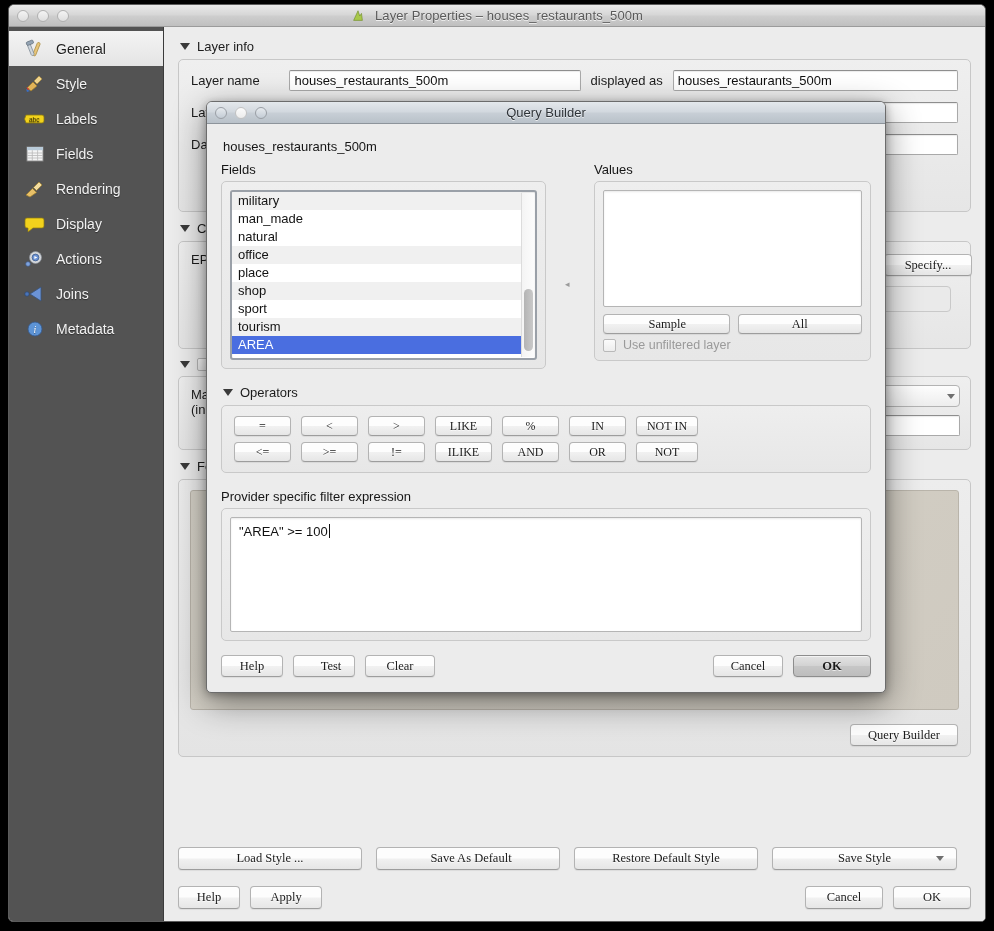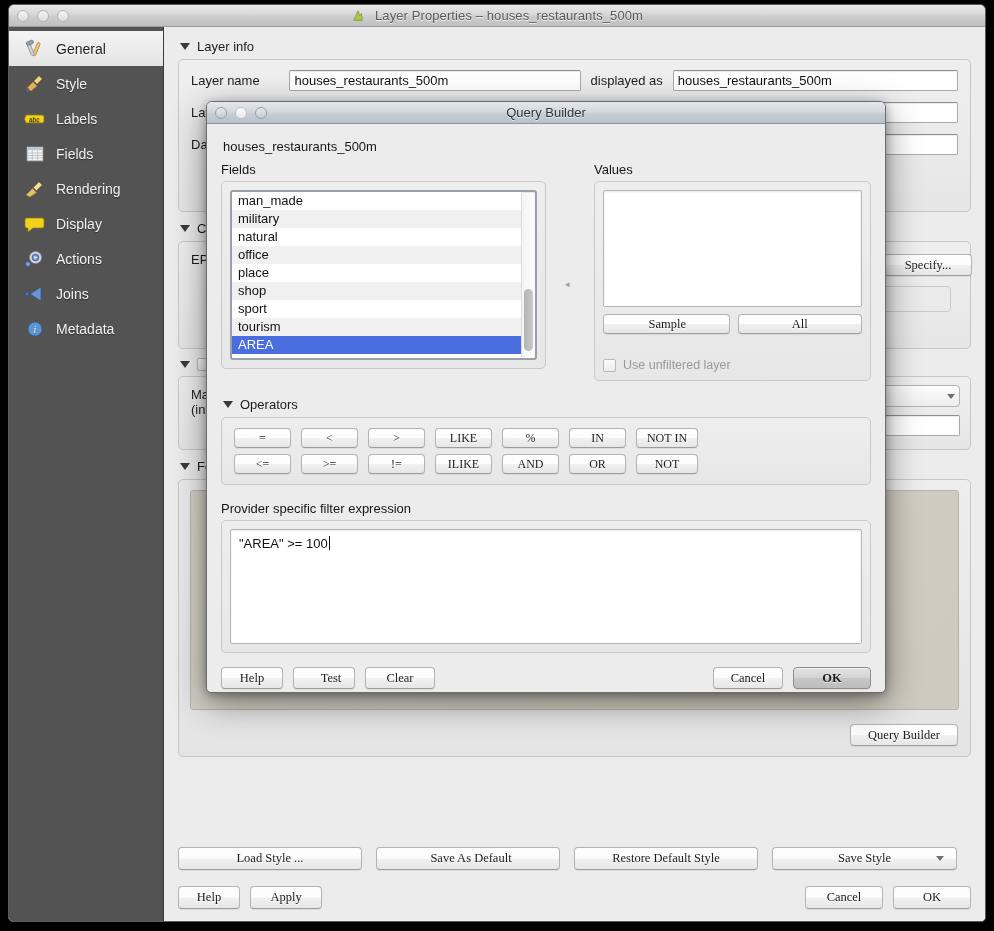--- a/index.html
+++ b/index.html
@@ -209,21 +209,21 @@
     border-radius: 5px;
     background: linear-gradient(to right,#b4b4b4,#c9c9c9);
   }
 
   .valuebox {
     background: #fff; border: 1px solid #b5b5b5;
     border-radius: 2px;
     box-shadow: inset 0 1px 2px rgba(0,0,0,.09);
   }
 
-  .chk-row { display: flex; align-items: center; gap: 7px; margin-top: 24px; }
+  .chk-row { display: flex; align-items: center; gap: 7px; margin-top: 4px; }
   .chk {
     width: 13px; height: 13px; border: 1px solid #b9b9b9;
     border-radius: 2px;
     background: linear-gradient(to bottom,#fbfbfb,#ededed);
   }
   .chk-lbl { font-size: 12.5px; color: #9a9a9a; }
 
   .ops-grid { display: flex; flex-direction: column; gap: 6px; }
   .ops-line { display: flex; gap: 10px; }
   .opbtn { width: 57px; height: 20px; font-size: 12px; padding: 0; }
@@ -468,22 +468,22 @@
 
     <div class="qb-layername">houses_restaurants_500m</div>
 
     <div style="display:flex;gap:16px;">
 
       <div style="width:325px;">
         <div class="sec-label">Fields</div>
         <div class="panel-frame">
           <div class="listbox" style="height:170px;">
             <div class="list-inner">
+              <div class="lrow even">military</div>
               <div class="lrow odd">man_made</div>
-              <div class="lrow even">military</div>
               <div class="lrow odd">natural</div>
               <div class="lrow even">office</div>
               <div class="lrow odd">place</div>
               <div class="lrow even">shop</div>
               <div class="lrow odd">sport</div>
               <div class="lrow even">tourism</div>
               <div class="lrow sel">AREA</div>
             </div>
             <div class="vscroll">
               <div class="vthumb" style="top:96px;height:62px;"></div>

